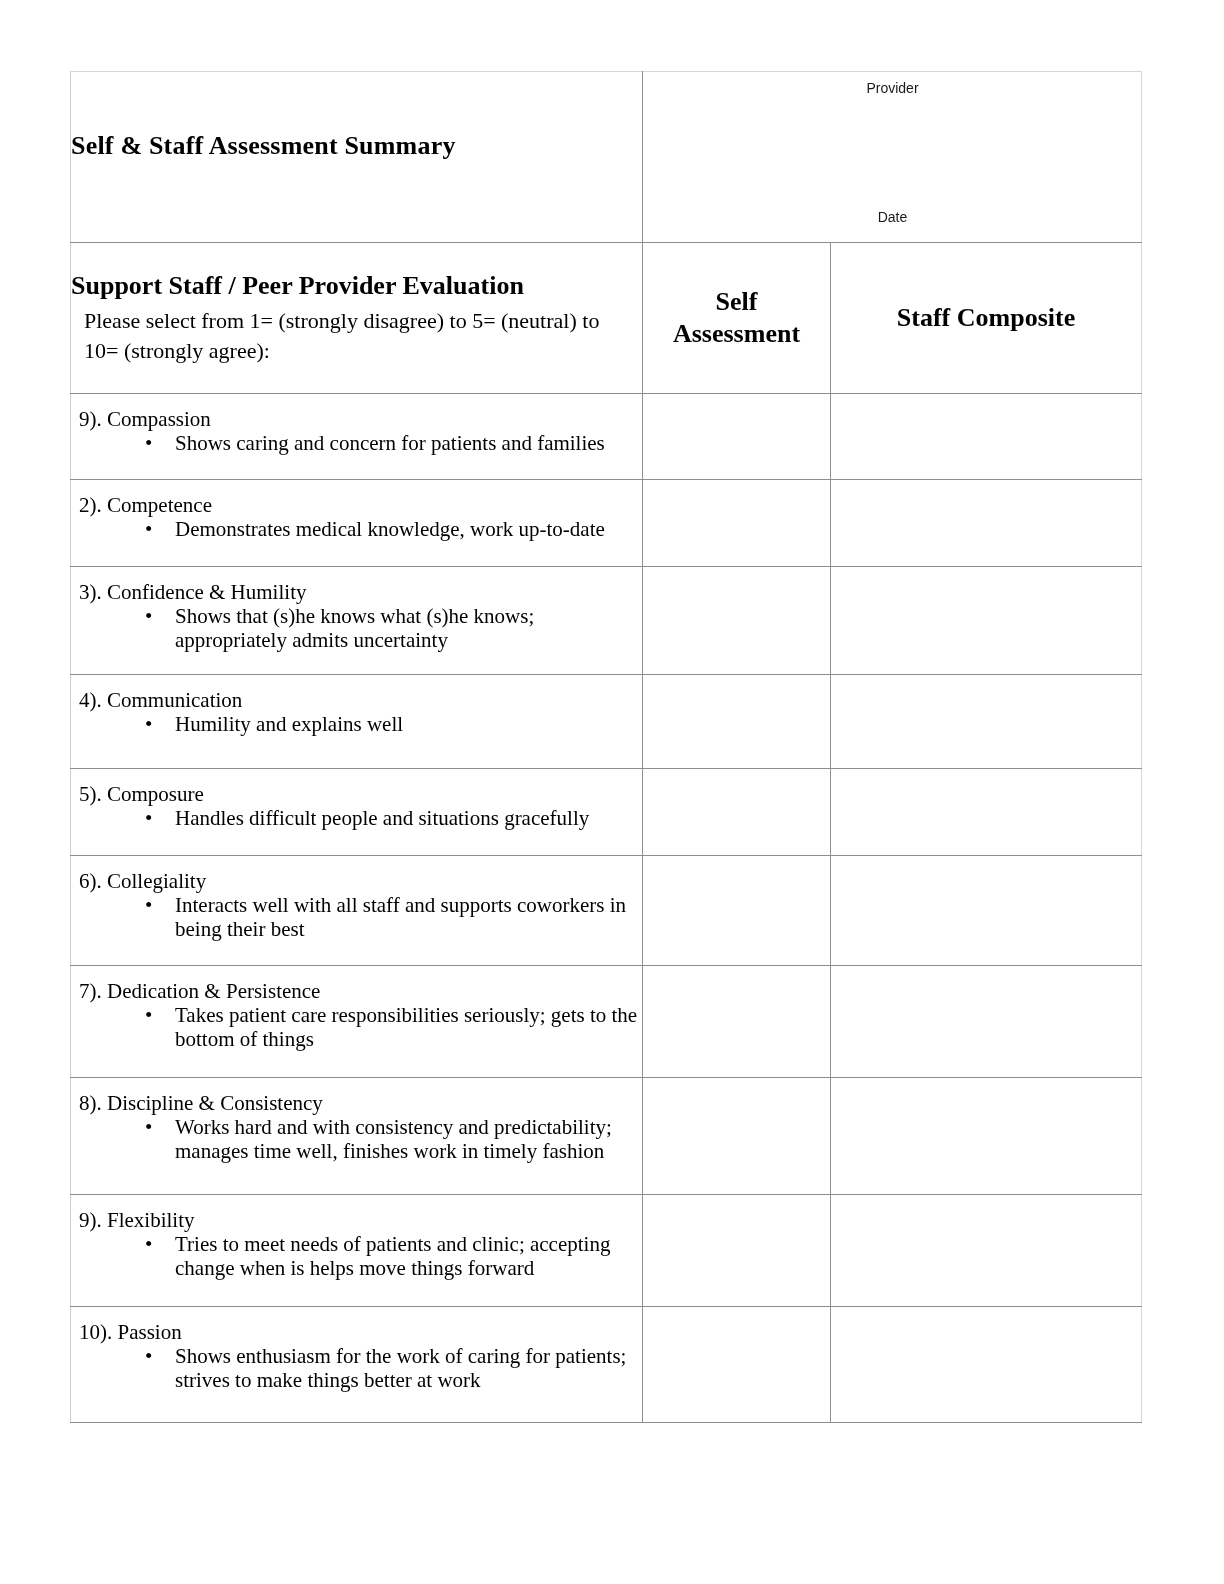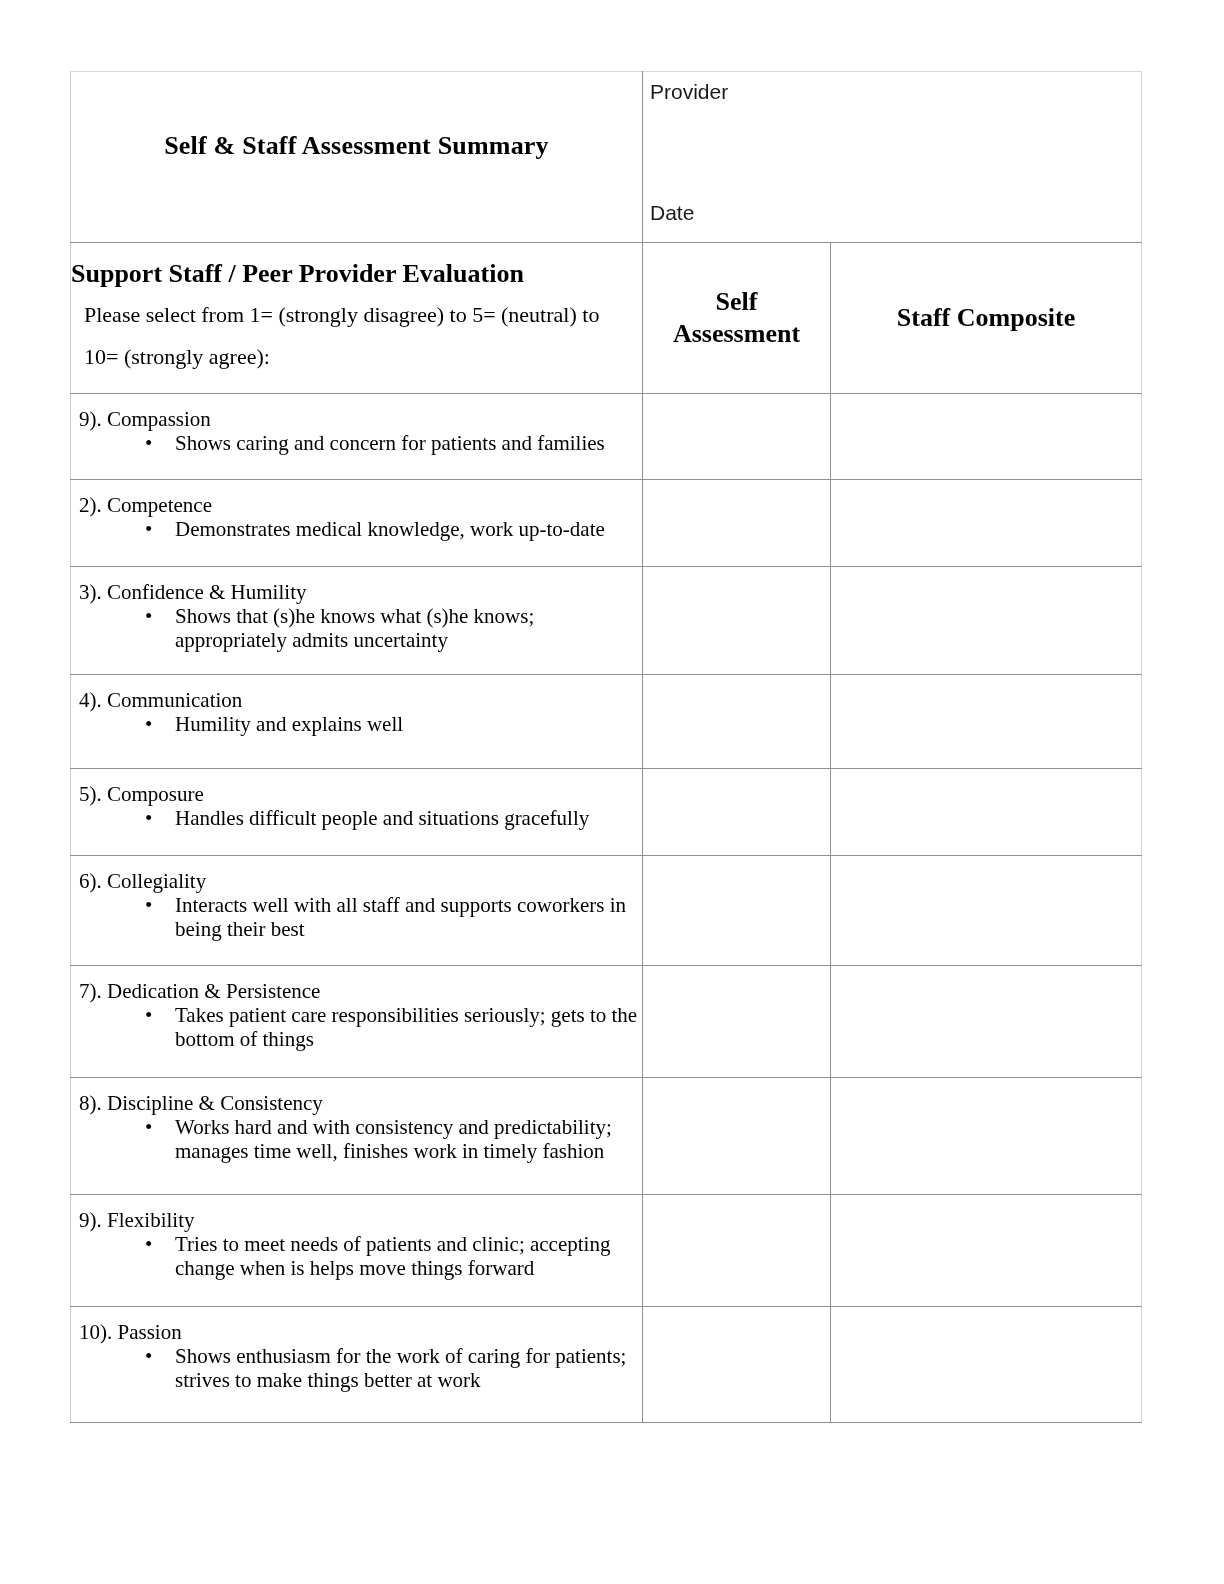--- a/index.html
+++ b/index.html
@@ -26,53 +26,53 @@
     overflow: hidden;
   }
   
   tr.row-head > td { border-top-color: #d7d7d7; }
   td.first-col { border-left-color: #cfcfcf; }
   td.last-col { border-right-color: #d7d7d7; }
 
   
   td.title-cell {
     vertical-align: middle;
-    text-align: center;
     padding-bottom: 22px;
   }
   .form-title {
     font-size: 26px;
     font-weight: bold;
     letter-spacing: 0.2px;
   }
   .provider-date {
     height: 169px;
     display: flex;
     flex-direction: column;
     justify-content: space-between;
     box-sizing: border-box;
     padding: 8px 6px 16px 7px;
     font-family: "Liberation Sans", "DejaVu Sans", sans-serif;
-    font-size: 21px;
+    font-size: 14px;
     color: #1a1a1a;
+    text-align: center;
   }
 
   
   td.eval-head {
     vertical-align: middle;
     text-align: left;
   }
   .eval-title {
     font-size: 26px;
     font-weight: bold;
     margin-bottom: 5px;
   }
   .eval-instructions {
     font-size: 22px;
-    line-height: 42px;
+    line-height: 30px;
     max-width: 545px;
     margin: 0 auto;
   }
   .col-head {
     font-size: 26px;
     font-weight: bold;
     line-height: 32px;
   }
   td.col-head-cell { vertical-align: middle; text-align: center; padding: 0 10px; }
 

